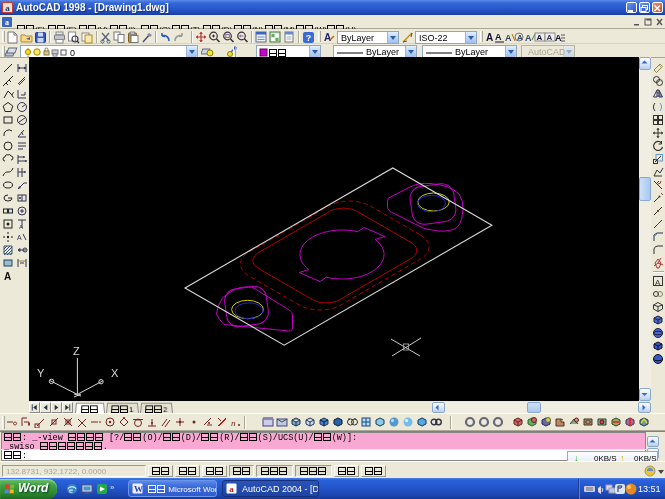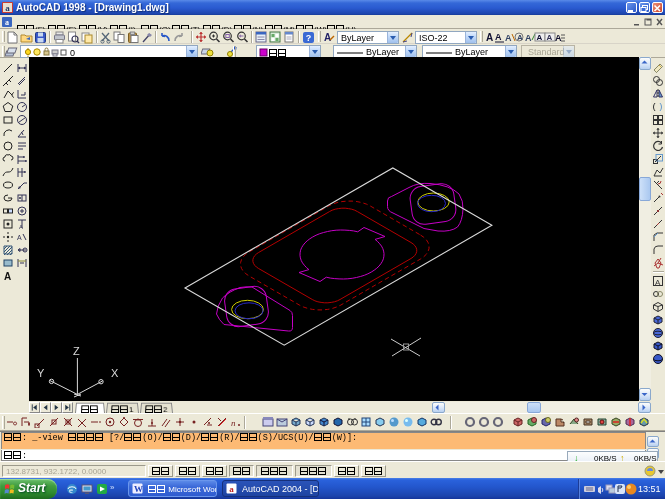--- a/index.html
+++ b/index.html
@@ -259,21 +259,21 @@
     <span class="arr"></span>
   </div>
 <div class="combo" style="left:422px;top:45px;width:95px;height:13px">
     <svg width="30" height="11" style="position:absolute;left:3px;top:1px">
       <path d="M0 6 h26" stroke="#000"></path>
     </svg>
     <span style="position:absolute;left:32px;top:1px">ByLayer</span>
     <span class="arr"></span>
   </div>
 <div class="combo" style="left:521px;top:45px;width:54px;height:13px;background:#ece9d8;border-color:#b8b4a4">
-    <span style="position:absolute;left:6px;top:1px;color:#a8a494">Standard</span>
+    <span style="position:absolute;left:6px;top:1px;color:#a8a494">AutoCAD</span>
     <span class="arr" style="opacity:.45"></span>
   </div>
 <div class="ab" style="left:0;top:58px;width:29px;height:343px;background:#ece9d8"></div>
 <div class="ab" style="left:29px;top:57px;width:610px;height:345px;background:#000"></div>
 <div class="ab" style="left:651px;top:58px;width:14px;height:343px;background:#ece9d8"></div>
 <svg class="ab" style="left:2px;top:62px" width="12" height="12" viewBox="0 0 12 12">
     <path d="M2 10 L10 2" stroke="#222" fill="none"></path>
   </svg>
 <svg class="ab" style="left:2px;top:75px" width="12" height="12" viewBox="0 0 12 12">
     <path d="M1 11 L11 1 M4 8 l2 2 M7 5 l2 2" stroke="#222" fill="none"></path>
@@ -722,22 +722,23 @@
   </svg>
 <svg class="ab" style="left:624px;top:416px" width="12" height="12" viewBox="0 0 12 12">
     <path d="M2 4 L6 2 L10 4 L10 8 L6 10 L2 8 z" fill="#a69" stroke="#435"></path>
     <path d="M6 2 v8" stroke="#d22" stroke-width="1.5"></path>
   </svg>
 <svg class="ab" style="left:638px;top:416px" width="12" height="12" viewBox="0 0 12 12">
     <path d="M2 4 L6 2 L10 4 L10 8 L6 10 L2 8 z" fill="#69a" stroke="#234"></path>
     <path d="M3 7 l3-4 3 4" fill="none" stroke="#dd2" stroke-width="1.3"></path>
   </svg>
 <div class="ab" style="left:0;top:431px;width:665px;height:30px;background:#ece9d8;border-top:1px solid #808080"></div>
-<div class="ab" style="left:1px;top:432px;width:645px;height:17px;background:#fdba74;border:1px solid #888;border-bottom:none;font-family:'Liberation Mono',monospace;font-size:8.5px;color:#000;line-height:8px;padding:0 0 0 2px;white-space:nowrap">
+<div class="ab" style="left:1px;top:432px;width:645px;height:17px;background:#f9a8d4;border:1px solid #888;border-bottom:none;font-family:'Liberation Mono',monospace;font-size:8.5px;color:#000;line-height:8px;padding:0 0 0 2px;white-space:nowrap">
     <div><i class="hz" style="--c:#000000"></i><i class="hz" style="--c:#000000"></i>: _-view <i class="hz" style="--c:#000000"></i><i class="hz" style="--c:#000000"></i><i class="hz" style="--c:#000000"></i><i class="hz" style="--c:#000000"></i> [?/<i class="hz" style="--c:#000000"></i><i class="hz" style="--c:#000000"></i>(O)/<i class="hz" style="--c:#000000"></i><i class="hz" style="--c:#000000"></i>(D)/<i class="hz" style="--c:#000000"></i><i class="hz" style="--c:#000000"></i>(R)/<i class="hz" style="--c:#000000"></i><i class="hz" style="--c:#000000"></i>(S)/UCS(U)/<i class="hz" style="--c:#000000"></i><i class="hz" style="--c:#000000"></i>(W)]:</div>
+    <div>_swiso <i class="hz" style="--c:#000000"></i><i class="hz" style="--c:#000000"></i><i class="hz" style="--c:#000000"></i><i class="hz" style="--c:#000000"></i><i class="hz" style="--c:#000000"></i><i class="hz" style="--c:#000000"></i><i class="hz" style="--c:#000000"></i>.</div>
   </div>
 <div class="ab" style="left:1px;top:450px;width:645px;height:11px;background:#fff;border:1px solid #888;border-top:none;font-family:'Liberation Mono',monospace;font-size:8.5px;padding-left:2px"><span style="position:relative;top:1px"><i class="hz" style="--c:#000000"></i><i class="hz" style="--c:#000000"></i>:</span></div>
 <div class="ab" style="left:647px;top:436px;width:12px;height:11px;border-radius:2px;background:linear-gradient(180deg,#fdfdfb,#d6e4f8 60%,#b8d0f0);border:1px solid #8aa8cc">
     <svg width="11" height="11" style="position:absolute;left:-1px;top:-1px">
       <path d="M5.5 3.5 L2.5 6.5 h6 z" fill="#3a66c8"></path>
     </svg>
   </div>
 <div class="ab" style="left:647px;top:448px;width:12px;height:11px;border-radius:2px;background:linear-gradient(180deg,#fdfdfb,#d6e4f8 60%,#b8d0f0);border:1px solid #8aa8cc">
     <svg width="11" height="11" style="position:absolute;left:-1px;top:-1px">
       <path d="M5.5 8 L2.5 5 h6 z" fill="#3a66c8"></path>
@@ -765,21 +766,21 @@
   </svg>
 <div class="ab" style="left:658px;top:470px;border:3px solid transparent;border-top:4px solid #444"></div>
 <div class="ab" style="left:0;top:478px;width:665px;height:21px;background:linear-gradient(180deg,#4a80e8 0,#2a62dc 2px,#2356cc 9px,#1c44ac 18px,#15359a 21px)"></div>
 <div class="ab" style="left:0;top:479px;width:57px;height:20px;border-radius:0 9px 9px 0;background:linear-gradient(180deg,#6cbf6c 0,#3f9c3f 35%,#2e8a2e 70%,#1f6b1f);box-shadow:inset 0 1px 1px #9d9"></div>
 <svg class="ab" style="left:4px;top:482px" width="12" height="14" viewBox="0 0 12 14">
     <path d="M1 3.2 C3 2 4 2 5.5 3 L5.1 6.8 C3.6 6 2.6 6 1 7 Z" fill="#e33"></path>
     <path d="M6.3 3.1 C7.8 2.2 8.8 2.2 10.4 3.3 L10 7 C8.4 6.1 7.5 6.1 6 6.9 Z" fill="#7b3"></path>
     <path d="M.9 7.9 C2.5 7 3.5 7 5 7.8 L4.6 11.5 C3.1 10.7 2.1 10.8 .5 11.7 Z" fill="#58c"></path>
     <path d="M5.9 7.8 C7.4 7 8.4 7 9.9 7.9 L9.5 11.6 C8 10.8 7 10.8 5.5 11.6 Z" fill="#eb2"></path>
   </svg>
-<div class="ab" style="left:18px;top:481px;font-size:12px;font-weight:bold;font-style:italic;color:#fff;text-shadow:1px 1px 2px #042">Start</div>
+<div class="ab" style="left:18px;top:481px;font-size:12px;font-weight:bold;font-style:italic;color:#fff;text-shadow:1px 1px 2px #042">Word</div>
 <svg class="ab" style="left:66px;top:483px" width="12" height="12" viewBox="0 0 12 12">
     <circle cx="6" cy="6" r="5" fill="#38c"></circle>
     <path d="M2 6 a4 2.2 0 0 1 8 0" fill="none" stroke="#fff"></path>
     <text x="3" y="10" font-size="9" fill="#fff" font-family="Liberation Serif">e</text>
   </svg>
 <svg class="ab" style="left:81px;top:483px" width="12" height="12" viewBox="0 0 12 12">
     <rect x="1" y="2" width="10" height="7" fill="#dde" stroke="#557"></rect>
     <rect x="2.5" y="3.5" width="7" height="4" fill="#49c"></rect>
     <rect x="4" y="9.5" width="4" height="1.5" fill="#557"></rect>
   </svg>

